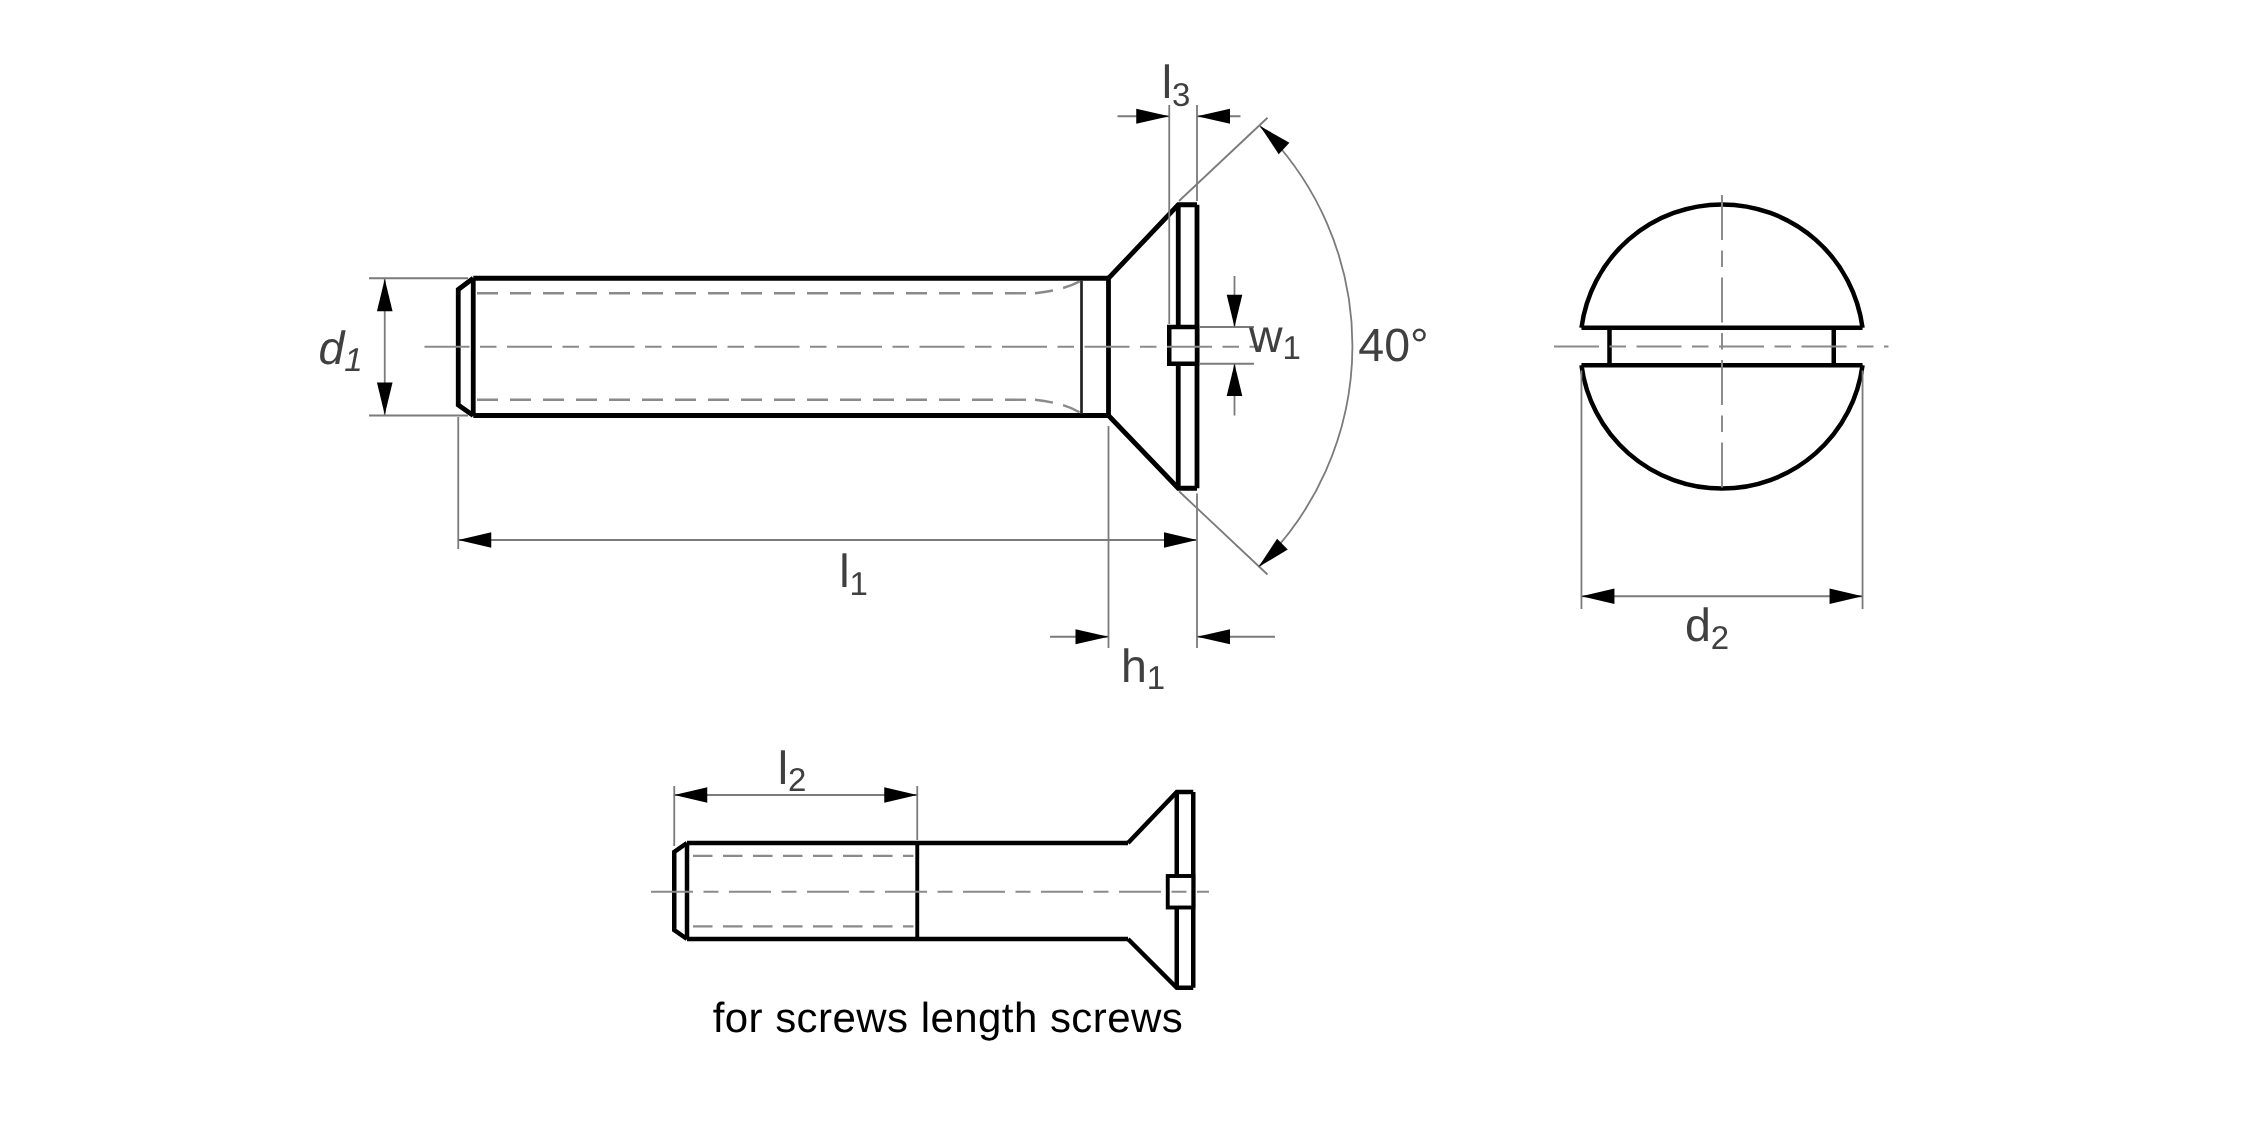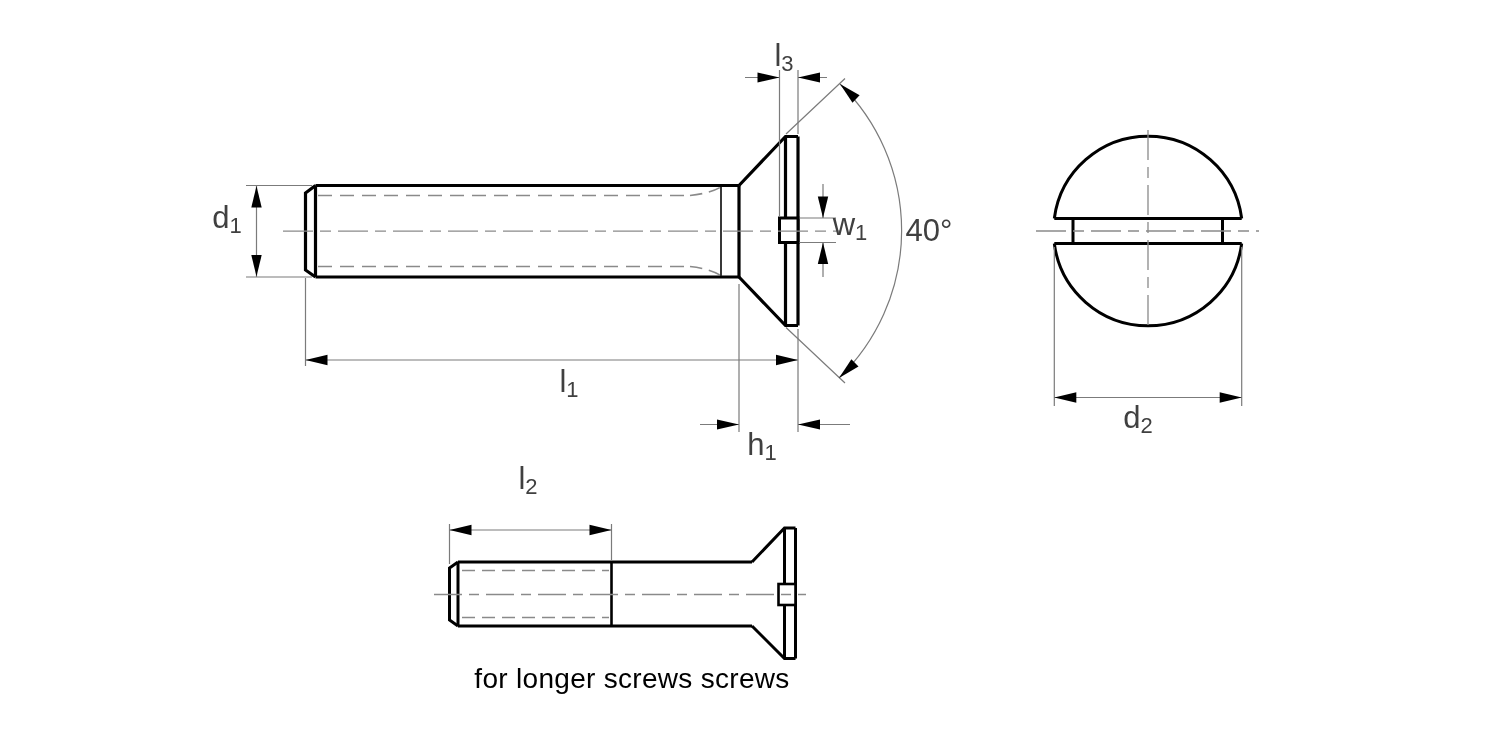--- a/index.html
+++ b/index.html
@@ -145,31 +145,31 @@
       <path d="M434 594.5 H806" stroke="#8a8a8a" stroke-width="1.3" fill="none" stroke-dasharray="28 7 10 7"></path>
 
       <g>
         <path d="M449.5 524 V564 M611.5 524 V560 M449.5 530 H611.5" stroke="#7b7b7b" stroke-width="1.2" fill="none"></path>
         <polygon points="449.5,530 471.5,524.8 471.5,535.2" fill="#000"></polygon>
         <polygon points="611.5,530 589.5,524.8 589.5,535.2" fill="#000"></polygon>
       </g>
     </g>
   </svg>
 
-  <div class="dim-label" style="left:227px;top:217px;"><span>d</span><sub>1</sub></div>
+  <div class="dim-label" style="left:227px;top:232px;font-style:italic;"><span>d</span><sub>1</sub></div>
 
   <div class="dim-label" style="left:569px;top:381px;"><span>l</span><sub>1</sub></div>
 
   <div class="dim-label" style="left:762px;top:444px;"><span>h</span><sub>1</sub></div>
 
   <div class="dim-label" style="left:784px;top:55px;"><span>l</span><sub>3</sub></div>
 
   <div class="dim-label" style="left:850px;top:224px;"><span>w</span><sub>1</sub></div>
 
   <div class="dim-label" style="left:929px;top:230px;"><span>40°</span></div>
 
   <div class="dim-label" style="left:1138px;top:417px;"><span>d</span><sub>2</sub></div>
 
-  <div class="dim-label" style="left:528px;top:478px;"><span>l</span><sub>2</sub></div>
+  <div class="dim-label" style="left:528px;top:512px;"><span>l</span><sub>2</sub></div>
 
-  <div class="caption" style="left:632px;top:679px;">for longer screws screws</div>
+  <div class="caption" style="left:632px;top:679px;">for screws length screws</div>
 
 </div>
 
 </body></html>

